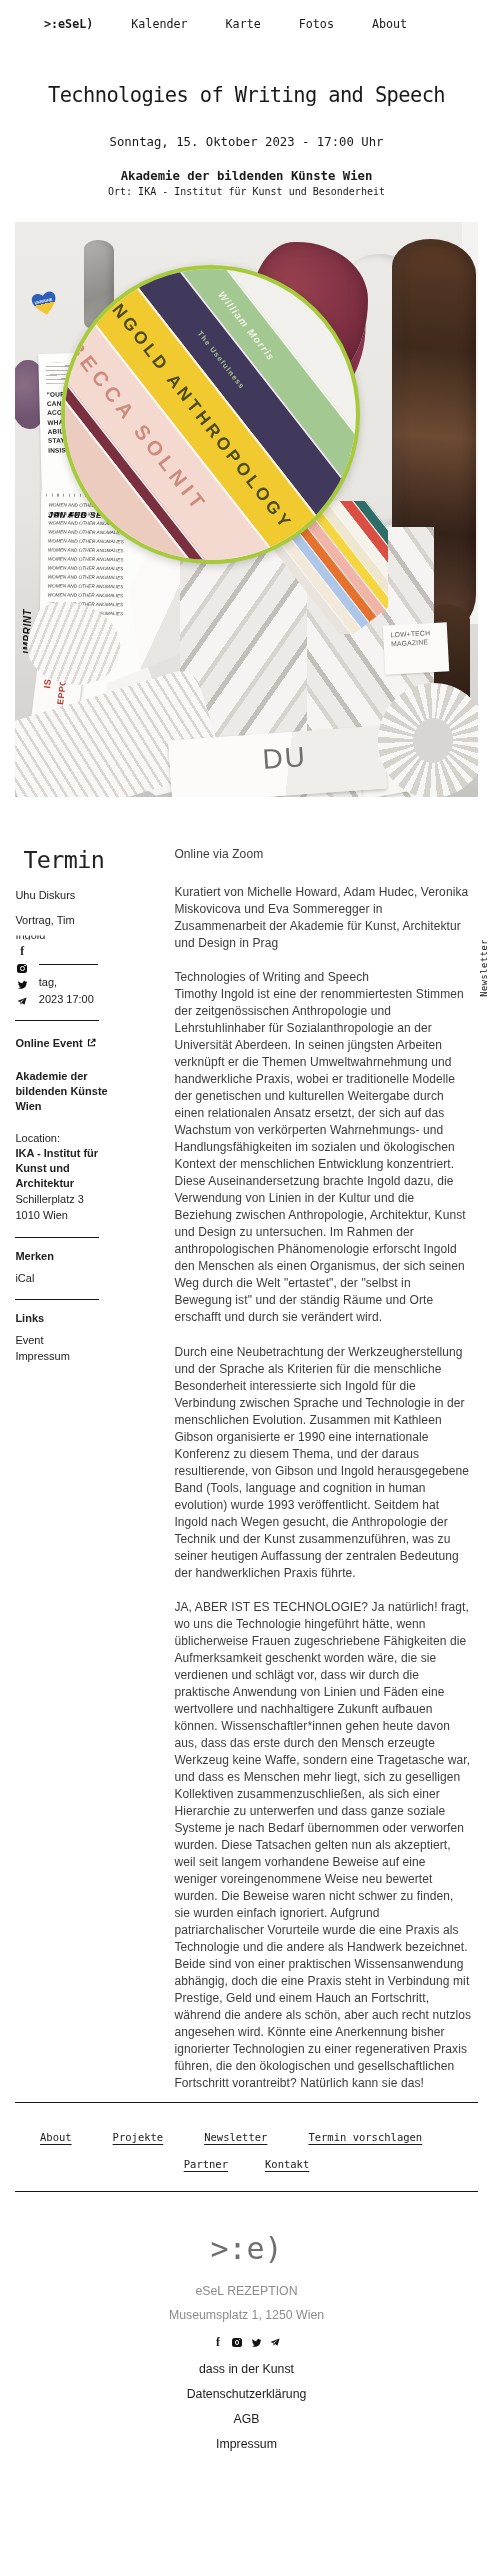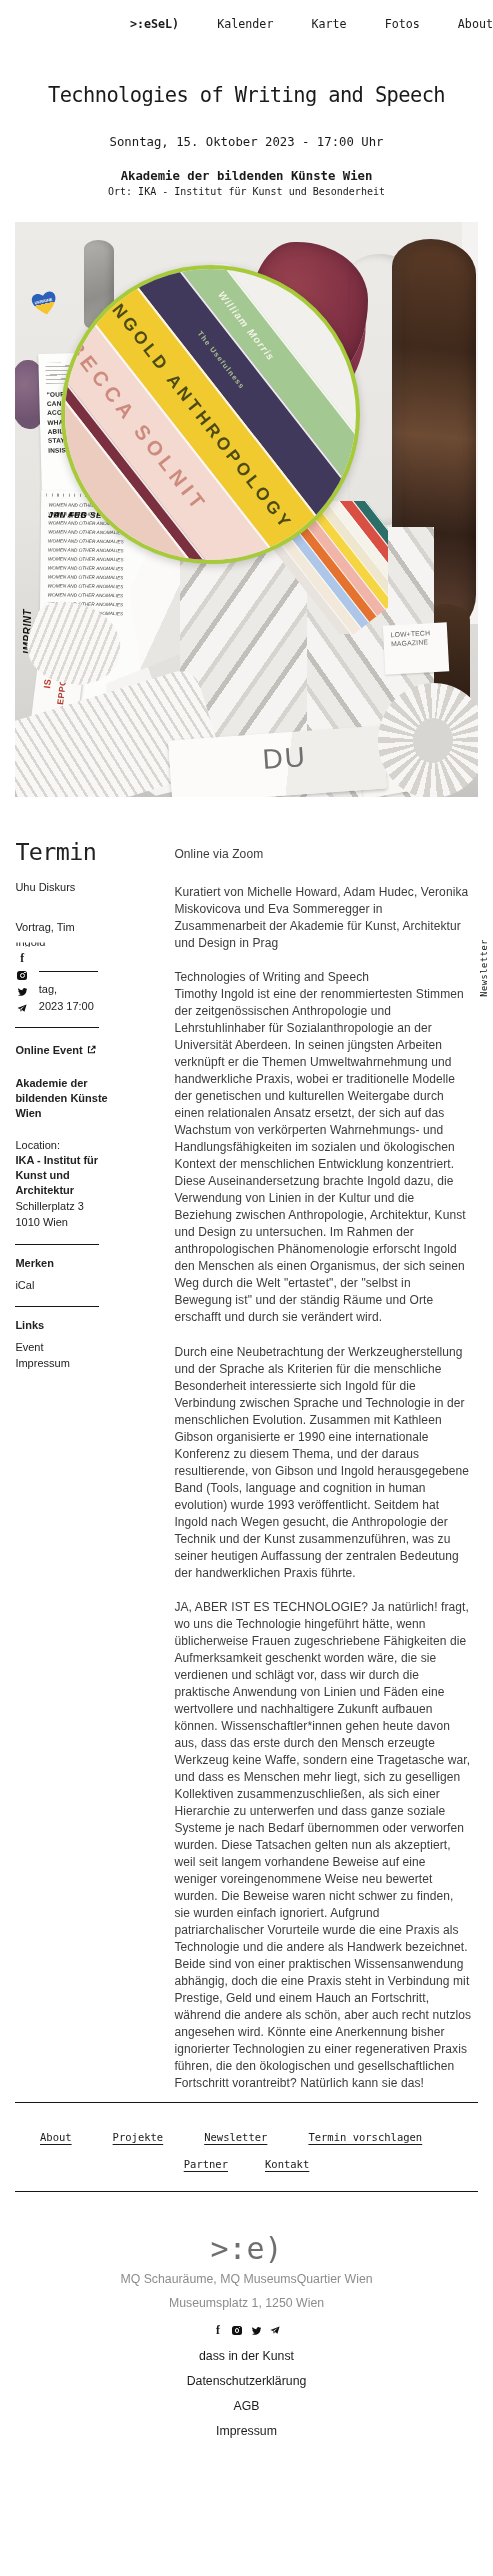--- a/index.html
+++ b/index.html
@@ -1,21 +1,21 @@
 <!DOCTYPE html>
 <html style="font-size:10px"><head>
 <meta charset="utf-8">
 <style>
   html,body{margin:0;padding:0;background:#fff;}
   body{width:493px;min-height:2576px;position:relative;font-family:"Liberation Sans",sans-serif;color:#1a1a1a;overflow-x:hidden;}
   a{color:inherit;text-decoration:none;cursor:pointer;}
   .mono{font-family:"DejaVu Sans Mono",monospace;}
 
   
-  .nav{display:flex;align-items:baseline;padding:17.3px 0 0 44px;gap:38px;font-family:"DejaVu Sans Mono",monospace;font-size:11.7px;justify-content:flex-end;}
+  .nav{display:flex;align-items:baseline;padding:17.3px 0 0 44px;gap:38px;font-family:"DejaVu Sans Mono",monospace;font-size:11.7px;}
   .nav .logo{font-weight:700;}
 
   
   .title{margin:52px 0 0;text-align:center;font-family:"DejaVu Sans Mono",monospace;font-weight:500;font-size:20.4px;letter-spacing:-0.6px;}
   .datetime{margin-top:28px;text-align:center;font-family:"DejaVu Sans Mono",monospace;font-size:12.3px;}
   .venue{margin-top:20px;text-align:center;font-family:"DejaVu Sans Mono",monospace;font-size:12.3px;font-weight:600;}
   .venue2{margin-top:2.5px;text-align:center;font-family:"DejaVu Sans Mono",monospace;font-size:10px;}
 
   
   .hero{position:relative;margin:25px 15.4px 0;height:575px;overflow:hidden;
@@ -69,24 +69,24 @@
   .mag-bar:nth-child(1) span{font-size:10px;letter-spacing:1.2px;font-style:italic;padding-left:204px;}
   .mag-bar:nth-child(2) span{font-size:7.4px;letter-spacing:1.2px;padding-left:222px;}
   .mag-bar:nth-child(3) span{font-size:17.3px;letter-spacing:3.7px;font-weight:800;padding-left:142px;}
   .mag-bar:nth-child(4) span{font-size:20.4px;letter-spacing:5px;padding-left:114px;}
   .mag-bar:nth-child(5) span{font-size:6.2px;padding-left:123px;}
   .mag-bar:nth-child(6) span{font-size:16.7px;letter-spacing:4.3px;padding-left:102px;}
 
   
   .termin{position:relative;margin-top:48px;display:grid;grid-template-columns:145px 1fr;column-gap:14px;padding:0 21.6px 0 15.4px;height:1203px;box-sizing:border-box;}
   .newsletter-tab{position:absolute;right:3.7px;top:94px;writing-mode:vertical-rl;transform:rotate(180deg);font-family:"DejaVu Sans Mono",monospace;font-size:8.6px;letter-spacing:0.6px;color:#111;}
-  .termin h2{margin:0;font-family:"DejaVu Sans Mono",monospace;font-size:23.4px;font-weight:500;letter-spacing:-0.6px;}
+  .termin h2{margin:8px;font-family:"DejaVu Sans Mono",monospace;font-size:23.4px;font-weight:500;letter-spacing:-0.6px;}
   aside{font-size:11px;line-height:15px;color:#222;}
   aside .tag{margin-top:20px;}
-  aside .speaker{margin-top:25px;}
+  aside .speaker{margin-top:10px;}
   .clipped{display:block;height:12.3px;overflow:hidden;}
   .clipped span{display:inline-block;clip-path:inset(52% 0 0 0);}
   .share-block{position:relative;margin-top:6.2px;height:64px;}
   .icon-col{position:absolute;left:1.2px;top:0;display:flex;flex-direction:column;gap:5.6px;}
   .mini-hr{position:absolute;left:23.4px;top:17.3px;width:59px;border-top:1px solid #161616;}
   .date-col{position:absolute;left:23.4px;top:28px;line-height:16.7px;}
   .sb-hr{border:none;border-top:1.2px solid #161616;width:84px;margin:10px 0 0;}
   .online-event{margin-top:15px;font-weight:700;display:flex;align-items:center;gap:4.3px;}
   .sb-venue{margin-top:17.3px;font-weight:700;width:105px;}
   .sb-loc-label{margin-top:17.3px;}
@@ -360,21 +360,21 @@
   <div class="fn-row2">
     <a>Partner</a>
     <a>Kontakt</a>
   </div>
 </nav>
 
 <hr class="rule rule2">
 
 <footer class="footer">
   <div class="f-logo">&gt;:e)</div>
-  <div class="f-addr">MQ Schauräume, MQ MuseumsQuartier Wien</div>
+  <div class="f-org">eSeL REZEPTION</div>
   <div class="f-addr">Museumsplatz 1, 1250 Wien</div>
   <div class="f-icons">
     <span class="ic ic-fb">f</span>
     <span class="ic">
         <span class="ic-ig"></span>
       </span>
     <span class="ic">
       <svg width="10.5" height="9.3" viewBox="0 0 24 20">
           <path fill="#111" d="M23 2.3c-.8.4-1.7.6-2.6.8A4.5 4.5 0 0 0 12.7 7 12.8 12.8 0 0 1 3.4 2.3a4.5 4.5 0 0 0 1.4 6A4.4 4.4 0 0 1 2.8 7.8v.1a4.5 4.5 0 0 0 3.6 4.4 4.5 4.5 0 0 1-2 .1 4.5 4.5 0 0 0 4.2 3.1A9 9 0 0 1 2 17.4a12.7 12.7 0 0 0 6.9 2c8.3 0 12.8-6.9 12.8-12.8v-.6A9.2 9.2 0 0 0 24 3.7a9 9 0 0 1-2.6.7z"></path>
         </svg>

